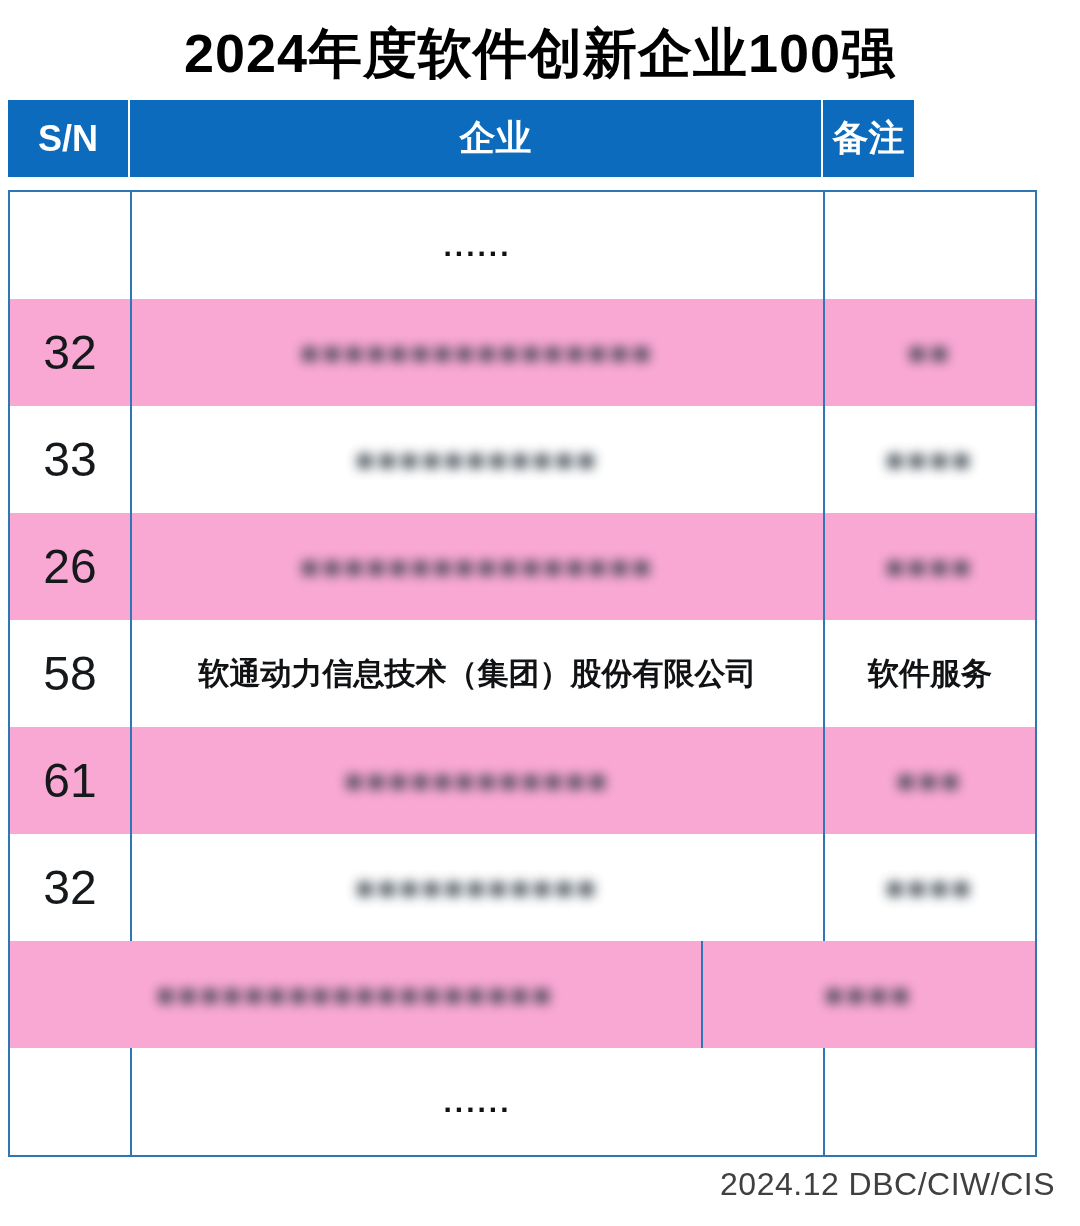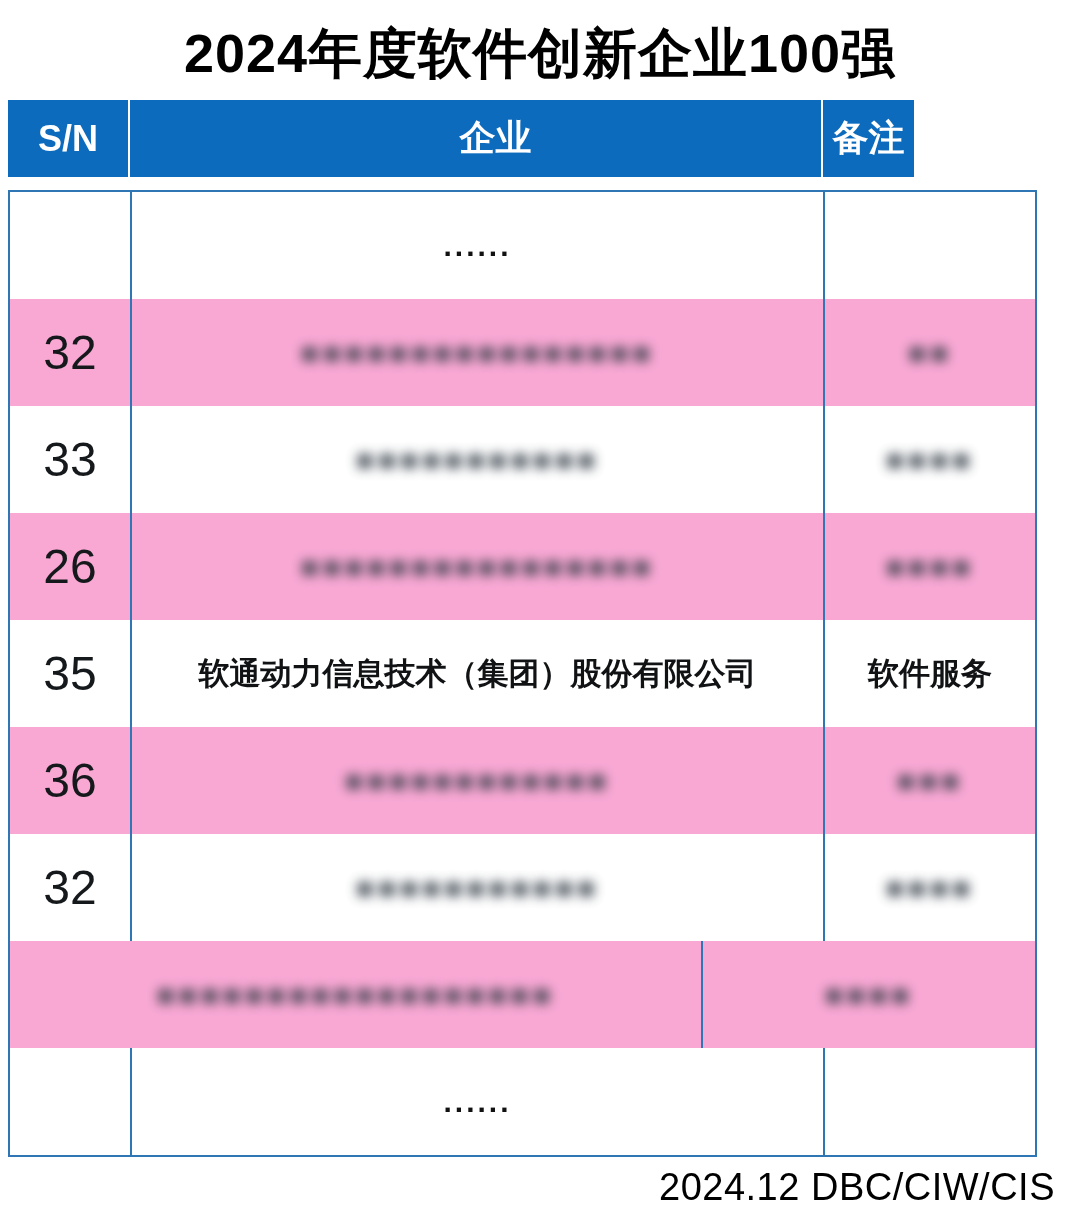--- a/index.html
+++ b/index.html
@@ -91,23 +91,23 @@
     color: #323c46;
     filter: blur(6px);
     opacity: 0.85;
     user-select: none;
   }
 
   .footer {
     position: absolute;
     top: 1166px;
     right: 25px;
-    font-size: 38px;
+    font-size: 32px;
     font-weight: 500;
-    color: #000000;
+    color: #404040;
     letter-spacing: 0.5px;
   }
 </style>
 </head>
 <body>
 
 <div class="page">
 
   <h1 class="title">2024年度软件创新企业100强</h1>
 
@@ -148,26 +148,26 @@
         <div class="row striped">
           <div class="cell c-sn">26</div>
           <div class="cell c-company">
             <span class="blur-text">■■■■■■■■■■■■■■■■</span>
           </div>
           <div class="cell c-remark">
             <span class="blur-text">■■■■</span>
           </div>
         </div>
         <div class="row">
-          <div class="cell c-sn">35</div>
+          <div class="cell c-sn">58</div>
           <div class="cell c-company">软通动力信息技术（集团）股份有限公司</div>
           <div class="cell c-remark">软件服务</div>
         </div>
         <div class="row striped">
-          <div class="cell c-sn">36</div>
+          <div class="cell c-sn">61</div>
           <div class="cell c-company">
             <span class="blur-text">■■■■■■■■■■■■</span>
           </div>
           <div class="cell c-remark">
             <span class="blur-text">■■■</span>
           </div>
         </div>
         <div class="row">
           <div class="cell c-sn">32</div>
           <div class="cell c-company">

